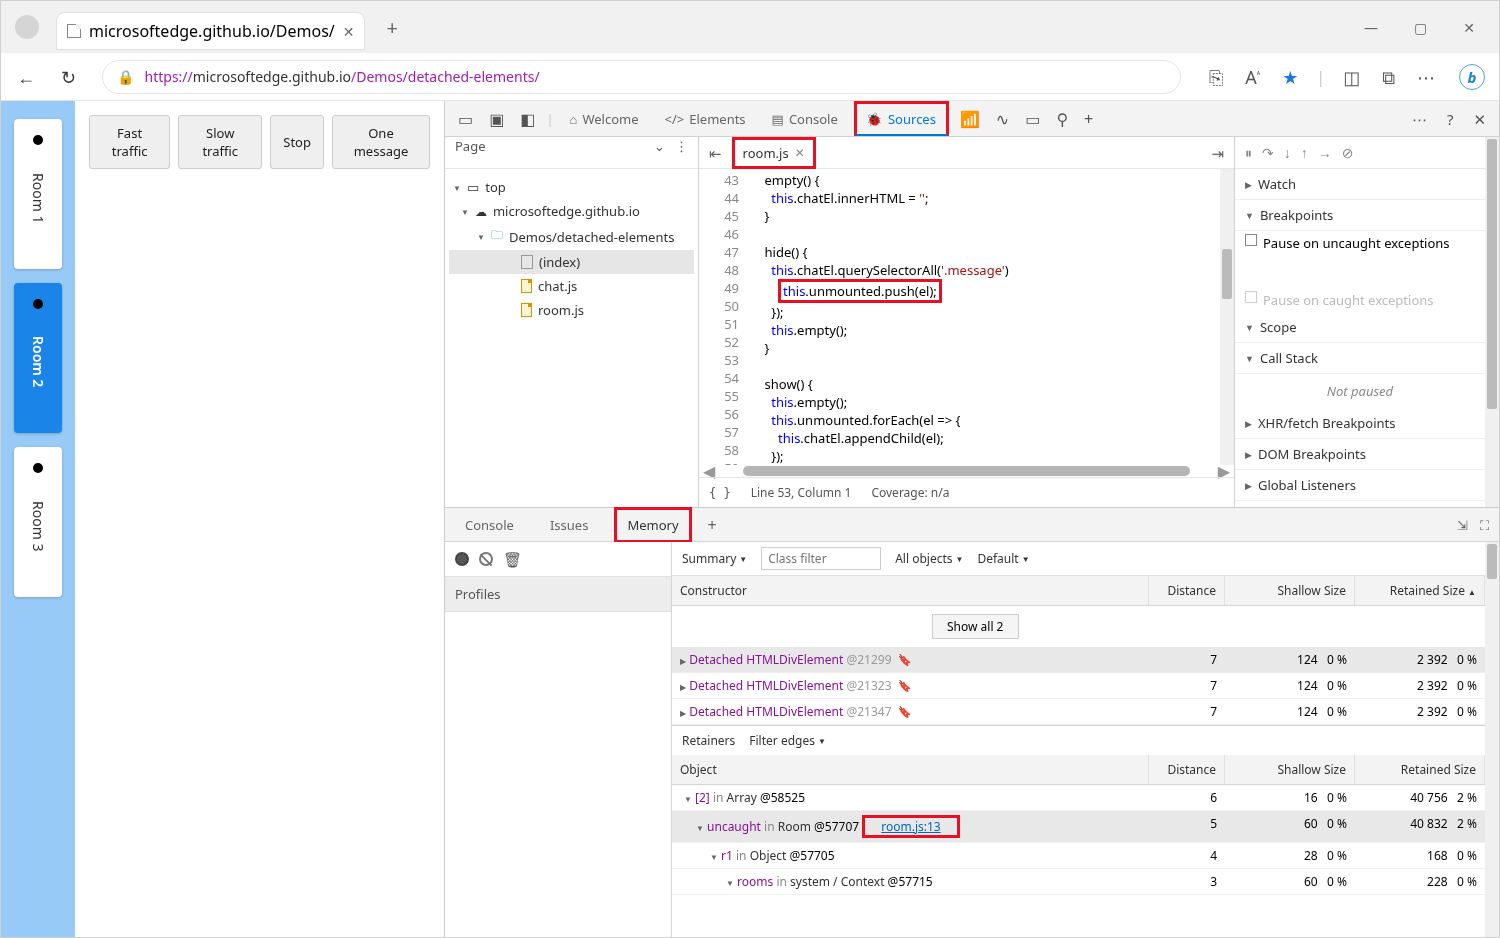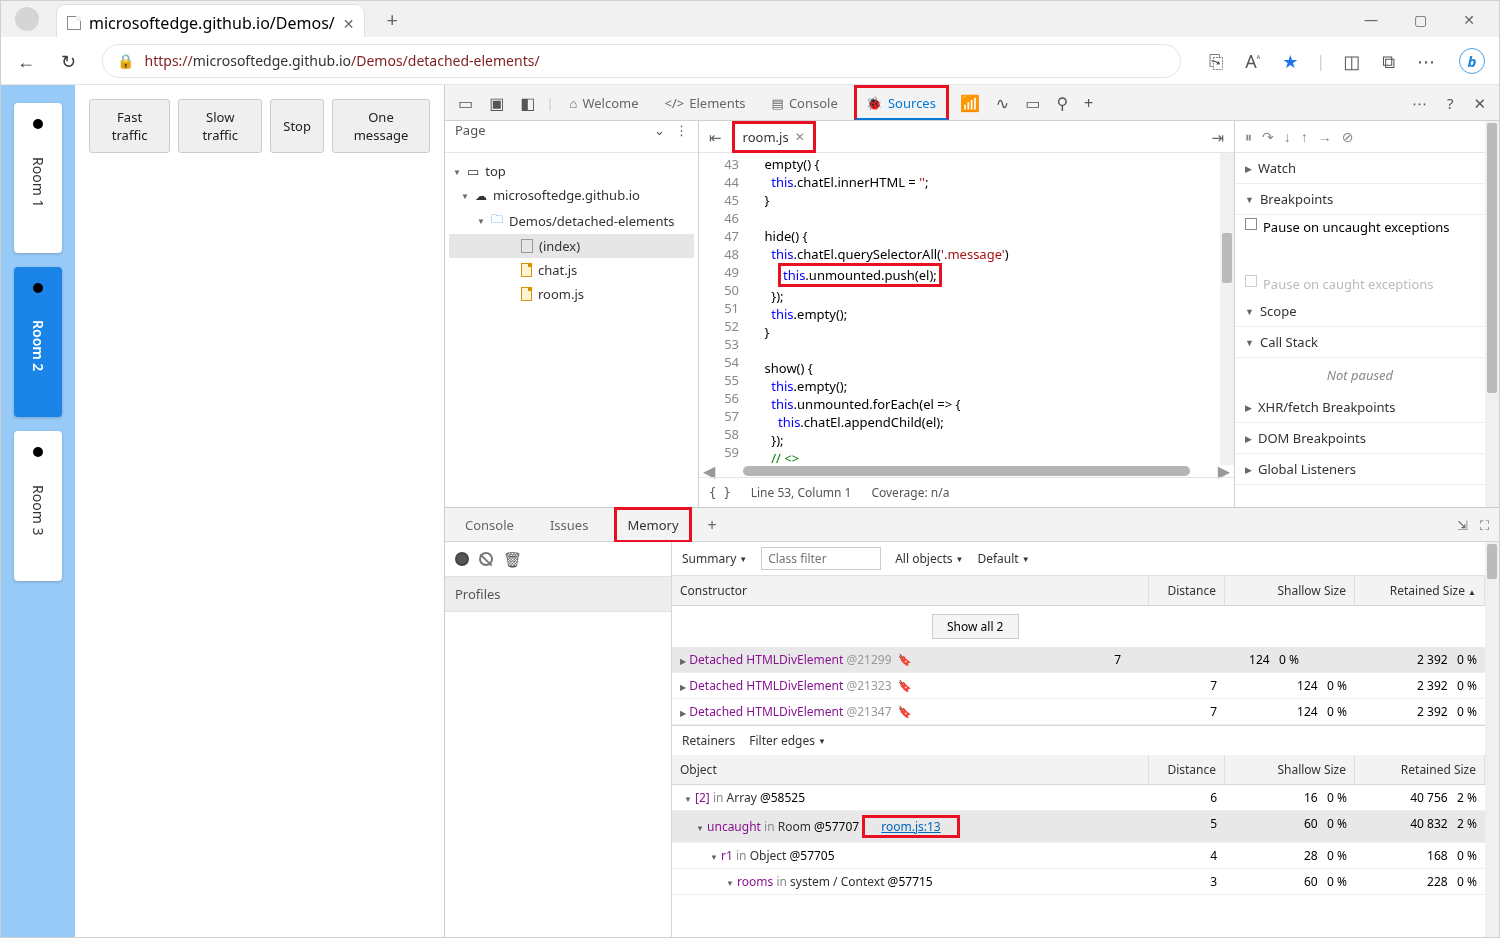--- a/index.html
+++ b/index.html
@@ -1,35 +1,35 @@
 <!DOCTYPE html>
 <html><head>
 <meta charset="utf-8">
 <style>
 * { box-sizing: border-box; margin: 0; padding: 0; font-family: "Segoe UI", -apple-system, system-ui, sans-serif; }
 body { background: #f7f7f7; width: 1500px; height: 938px; overflow: hidden; position: relative; }
 
 
 .browser-frame { width: 100%; height: 100%; background: #f8f8f8; border: 1px solid #d0d0d0; display: flex; flex-direction: column; }
-.title-bar { display: flex; align-items: center; height: 36px; background: #f1f1f1; padding: 0 8px; }
+.title-bar { display: flex; align-items: center; height: 52px; background: #f1f1f1; padding: 0 8px; }
 .profile-circle { width: 24px; height: 24px; border-radius: 50%; background: #d5d5d5; margin-right: 18px; margin-left: 6px; }
 .browser-tab { display: flex; align-items: center; background: #fff; border-radius: 8px 8px 0 0; padding: 6px 10px; height: 36px; margin-top: 8px; box-shadow: 0 0 0 1px #e0e0e0; min-width: 260px; }
 .browser-tab .page-icon-small { width: 14px; height: 14px; border: 1px solid #888; margin-right: 8px; position: relative; }
 .browser-tab .page-icon-small::after { content: ''; position: absolute; top: -1px; right: -1px; width: 5px; height: 5px; background: #f1f1f1; }
 .browser-tab .tab-close { margin-left: 8px; font-size: 14px; color: #666; }
 .new-tab-btn { margin-left: 14px; font-size: 20px; color: #666; padding: 4px 8px; }
 .win-controls { margin-left: auto; display: flex; gap: 24px; color: #666; padding-right: 10px; }
 .win-controls span { font-size: 14px; padding: 4px 6px; }
 
 .nav-bar { display: flex; align-items: center; height: 48px; background: #fff; padding: 0 10px; border-bottom: 1px solid #e5e5e5; gap: 14px; }
 .nav-bar .nav-btn { font-size: 18px; color: #3b3b3b; padding: 4px 6px; }
 .address-bar { flex: 1; display: flex; align-items: center; background: #fff; border: 1px solid #e5e5e5; border-radius: 18px; height: 34px; padding: 0 14px; margin: 0 6px; font-size: 14px; }
 .address-bar .lock { margin-right: 10px; color: #666; }
 .url-dark { color: #333; }
-.url-light { color: #7f1d1d; }
+.url-light { color: #a21caf; }
 .nav-right-icons { display: flex; gap: 14px; align-items: center; padding: 0 4px; color: #555; }
 .nav-right-icons .ico { font-size: 18px; padding: 4px; }
 .star-blue { color: #1a73e8; }
 .bing-circle { width: 26px; height: 26px; border-radius: 50%; border: 1px solid #4aa0e8; display: flex; align-items: center; justify-content: center; margin-left: 6px; }
 .bing-b { color: #1a84d6; font-weight: bold; font-style: italic; font-size: 15px; }
 
 
 .content-area { flex: 1; display: flex; overflow: hidden; }
 .page-side { width: 443px; display: flex; flex-direction: column; }
 .page-inner { display: flex; height: 100%; }
@@ -127,21 +127,21 @@
 
 .mem-header-row { display: flex; background: #f3f3f3; border-bottom: 1px solid #d5d5d5; color: #333; font-size: 12px; }
 .mem-header-row .hcell { padding: 6px 8px; border-right: 1px solid #e0e0e0; }
 .col-constr { flex: 1; min-width: 0; }
 .col-dist { width: 76px; text-align: right; }
 .col-shallow { width: 130px; text-align: right; }
 .col-retained { width: 130px; text-align: right; }
 
 .mem-rows { font-family: Consolas, monospace; }
 .mem-row { display: flex; border-bottom: 1px solid #eee; }
-.mem-row.sel { background: #e8e8e8; gap: 48px; }
+.mem-row.sel { background: #e8e8e8; }
 .mcell { padding: 4px 8px; }
 .mcell .name { color: #881391; }
 .mcell .id { color: #999; }
 .show-all { display: inline-block; border: 1px solid #ccc; background: #f5f5f5; padding: 3px 14px; margin: 4px 0 4px 260px; font-size: 12px; }
 .tag-ico { color: #888; font-size: 11px; margin-left: 4px; }
 
 .retainers-bar { padding: 6px 10px; border-top: 1px solid #d5d5d5; display: flex; gap: 14px; color: #333; }
 
 .ret-rows { font-family: Consolas, monospace; }
 .ret-row { display: flex; border-bottom: 1px solid #f0f0f0; }

